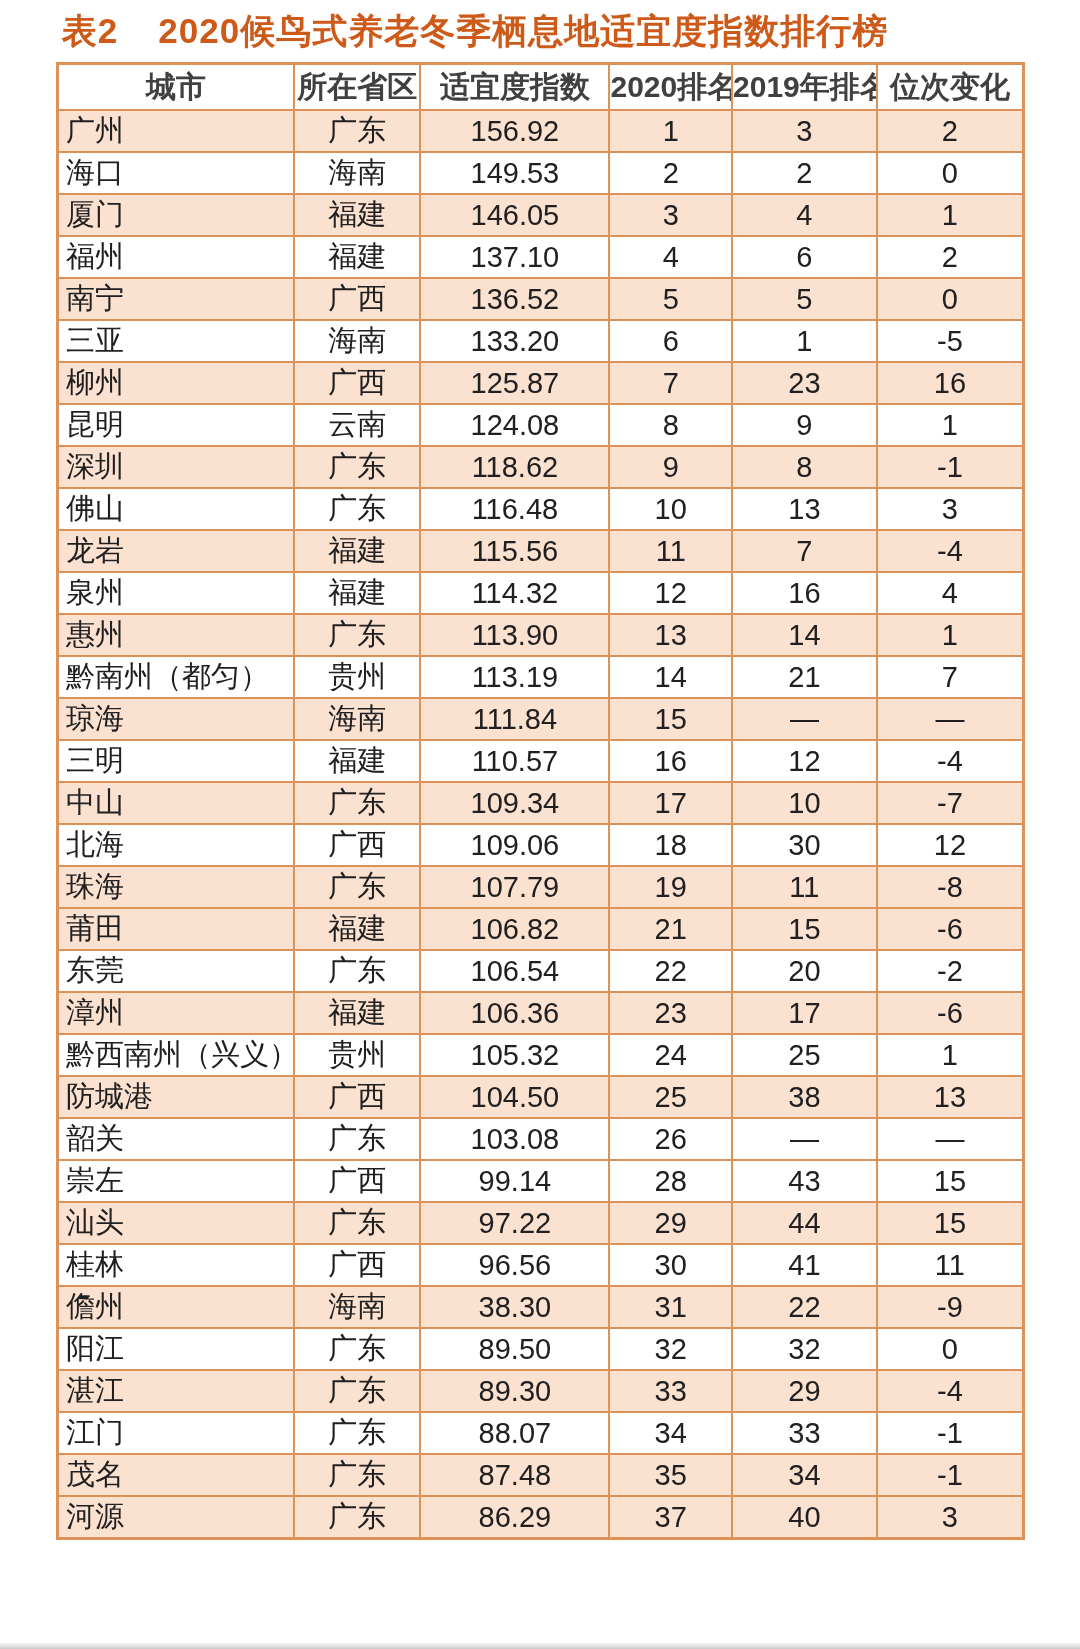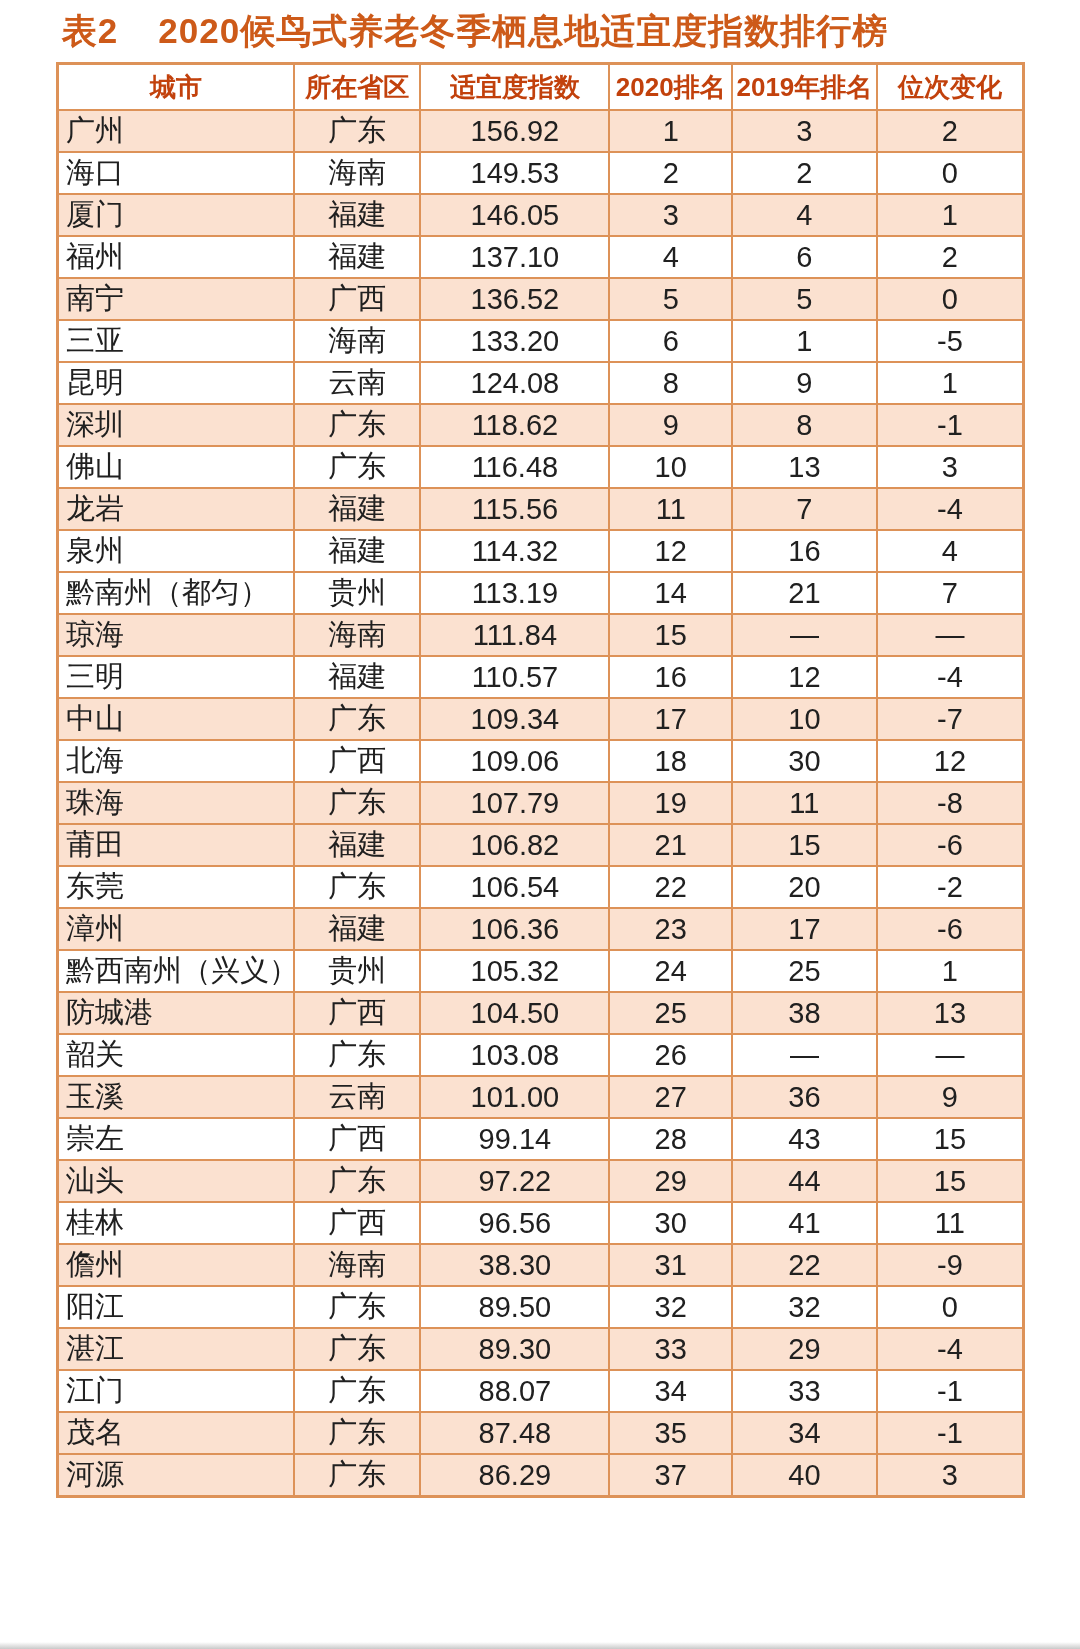--- a/index.html
+++ b/index.html
@@ -29,21 +29,21 @@
   col.c3{width:12.7%}
   col.c4{width:15.0%}
   col.c5{width:15.2%}
   th,td{
     border:2px solid var(--border_color,#dd9258);
     padding:0;
     overflow:hidden;white-space:nowrap;
   }
   th{
     height:44px;
-    font-size:26px;font-weight:bold;color:#c2410c;
+    font-size:30px;font-weight:bold;color:#404040;
     background:var(--row_bg,#ffffff);
     text-align:center;
   }
   td{
     height:36.2px;
     font-size:29px;font-weight:400;color:#202020;
     background:var(--row_bg,#ffffff);
     text-align:center;
   }
   td.city{text-align:left;padding-left:7px;margin-top:32px;}
@@ -121,20 +121,28 @@
         <td>0</td>
       </tr>
       <tr>
         <td class="city">三亚</td>
         <td>海南</td>
         <td>133.20</td>
         <td>6</td>
         <td>1</td>
         <td>-5</td>
       </tr>
+      <tr class="alt">
+        <td class="city">柳州</td>
+        <td>广西</td>
+        <td>125.87</td>
+        <td>7</td>
+        <td>23</td>
+        <td>16</td>
+      </tr>
       <tr>
         <td class="city">昆明</td>
         <td>云南</td>
         <td>124.08</td>
         <td>8</td>
         <td>9</td>
         <td>1</td>
       </tr>
       <tr class="alt">
         <td class="city">深圳</td>
@@ -160,20 +168,28 @@
         <td>7</td>
         <td>-4</td>
       </tr>
       <tr>
         <td class="city">泉州</td>
         <td>福建</td>
         <td>114.32</td>
         <td>12</td>
         <td>16</td>
         <td>4</td>
+      </tr>
+      <tr class="alt">
+        <td class="city">惠州</td>
+        <td>广东</td>
+        <td>113.90</td>
+        <td>13</td>
+        <td>14</td>
+        <td>1</td>
       </tr>
       <tr>
         <td class="city">黔南州（都匀）</td>
         <td>贵州</td>
         <td>113.19</td>
         <td>14</td>
         <td>21</td>
         <td>7</td>
       </tr>
       <tr class="alt">
@@ -257,28 +273,20 @@
         <td>13</td>
       </tr>
       <tr>
         <td class="city">韶关</td>
         <td>广东</td>
         <td>103.08</td>
         <td>26</td>
         <td>—</td>
         <td>—</td>
       </tr>
-      <tr class="alt">
-        <td class="city">玉溪</td>
-        <td>云南</td>
-        <td>101.00</td>
-        <td>27</td>
-        <td>36</td>
-        <td>9</td>
-      </tr>
       <tr>
         <td class="city">崇左</td>
         <td>广西</td>
         <td>99.14</td>
         <td>28</td>
         <td>43</td>
         <td>15</td>
       </tr>
       <tr class="alt">
         <td class="city">汕头</td>

